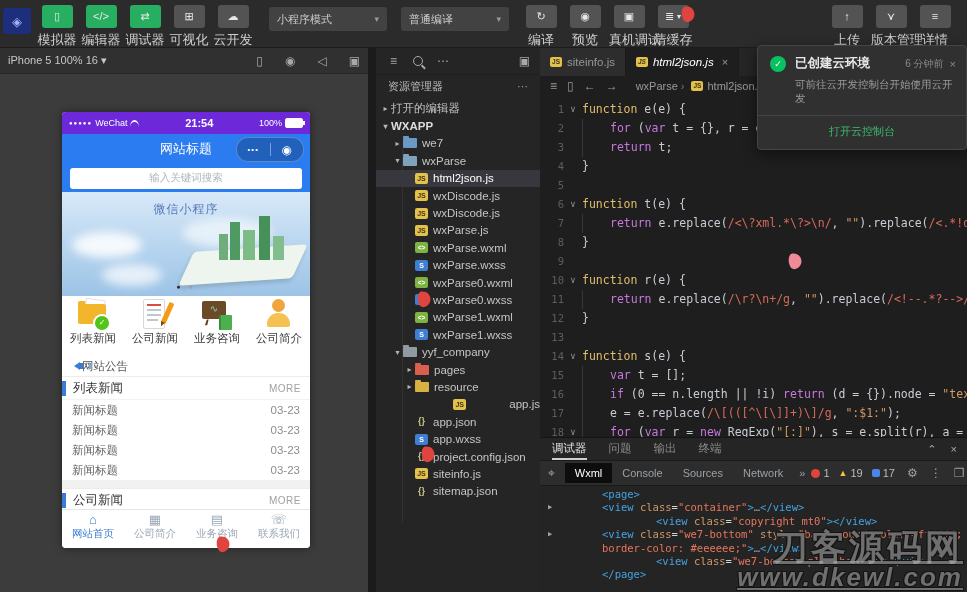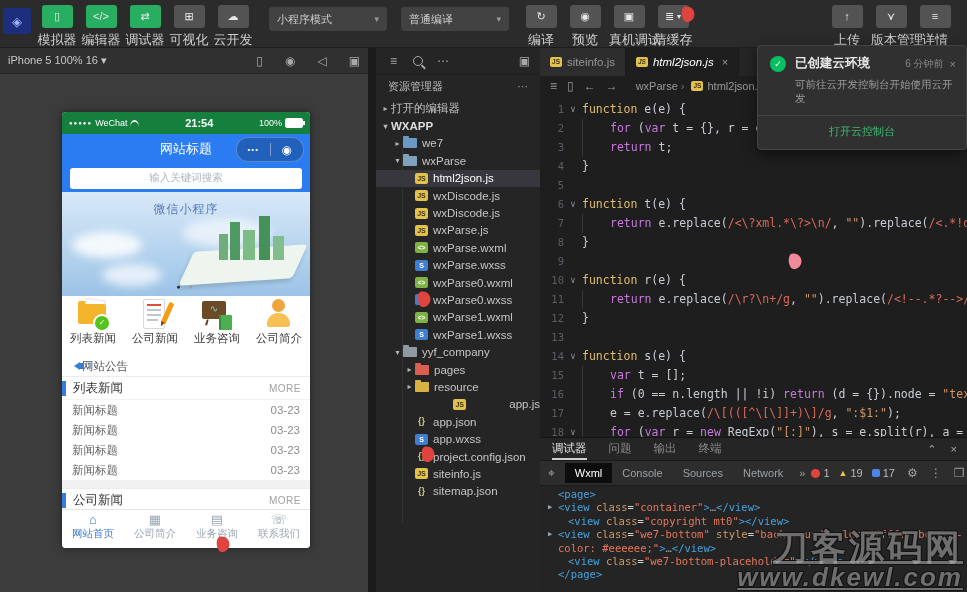--- a/index.html
+++ b/index.html
@@ -22,21 +22,21 @@
   #tb-right{display:flex;margin-right:10px;}
   .flex1{flex:1;}
   
   #simpanel{position:absolute;left:0;top:48px;width:368px;bottom:0;background:#3c3c3c;}
   #simhead{position:absolute;left:0;top:0;width:100%;height:26px;background:#303030;border-bottom:1px solid #272727;
            display:flex;align-items:center;padding:0 8px;box-sizing:border-box;font-size:11px;color:#c7c7c7;}
   #simhead .hic{margin-left:22px;color:#a8a8a8;font-size:12px;}
   
   #phone{position:absolute;left:62px;top:64px;width:248px;height:436px;background:#fff;border-radius:4px;
          box-shadow:0 0 8px rgba(0,0,0,.45);overflow:hidden;display:flex;flex-direction:column;}
-  .p-status{height:22px;background:#15803d;color:#fff;display:flex;align-items:center;padding:0 7px;font-size:9px;}
+  .p-status{height:22px;background:#6d28d9;color:#fff;display:flex;align-items:center;padding:0 7px;font-size:9px;}
   .sig{letter-spacing:1px;font-size:6px;margin-right:3px;}
   .wifi{width:9px;height:5px;border-top:2px solid #fff;border-radius:50% 50% 0 0/100% 100% 0 0;margin-left:3px;}
   .p-time{flex:1;text-align:center;font-size:11px;font-weight:bold;}
   .batt{width:16px;height:8px;border:1px solid #fff;border-radius:2px;margin-left:3px;position:relative;background:#fff;}
   .batt:after{content:"";position:absolute;right:-3px;top:2px;width:2px;height:4px;background:#fff;}
   .p-nav{height:30px;background:#2b7cf0;color:#fff;position:relative;display:flex;align-items:center;justify-content:center;
          font-size:13px;}
   .capsule{position:absolute;right:6px;top:3px;width:66px;height:23px;background:rgba(0,0,0,.22);border:1px solid rgba(255,255,255,.25);
            border-radius:12px;display:flex;align-items:center;color:#fff;}
   .capsule .dots{flex:1;text-align:center;font-size:8px;letter-spacing:1px;}
@@ -171,21 +171,21 @@
   .vtab.act{background:#0d0d0d;color:#fff;}
   .chev{margin:0 6px;color:#9aa0a6;}
   .bdg{display:flex;align-items:center;margin-left:auto;}
   .dotr{width:9px;height:9px;border-radius:50%;background:#e0443e;margin-right:3px;}
   .triy{color:#f0c53d;font-size:9px;margin:0 3px 0 9px;}
   .sqb{width:8px;height:8px;border-radius:2px;background:#4a86e8;margin:0 3px 0 9px;}
   .bnum{color:#bbb;}
   .vbar-ic{color:#9aa0a6;margin-left:12px;font-size:12px;}
   #wxml{position:absolute;left:8px;right:4px;top:50px;bottom:0;font-family:"DejaVu Sans Mono",monospace;font-size:10.5px;
         line-height:13.4px;overflow:hidden;}
-  .wl{display:flex;}
+  .wl{display:flex;gap:44px;}
   .warr{width:10px;flex:none;color:#9aa0a6;font-size:7px;line-height:13.4px;}
   .wind{width:10px;flex:none;}
   .wtxt{white-space:pre-wrap;word-break:break-all;color:#d4d4d4;}
   .tag{color:#45a1de;} .atn{color:#d19a66;} .atv{color:#e8765c;} .etxt{color:#9aa0a6;}
   
   #wm{position:absolute;right:4px;bottom:2px;text-align:right;z-index:40;font-weight:bold;color:rgba(185,185,185,.55);
       text-shadow:1px 1px 0 #141414,-1px -1px 0 #141414,1px -1px 0 #141414,-1px 1px 0 #141414;line-height:1.0;text-decoration:underline;}
   #wm .w1{font-size:35px;letter-spacing:3px;}
   #wm .w2{font-size:26px;font-style:italic;letter-spacing:2px;}
   

